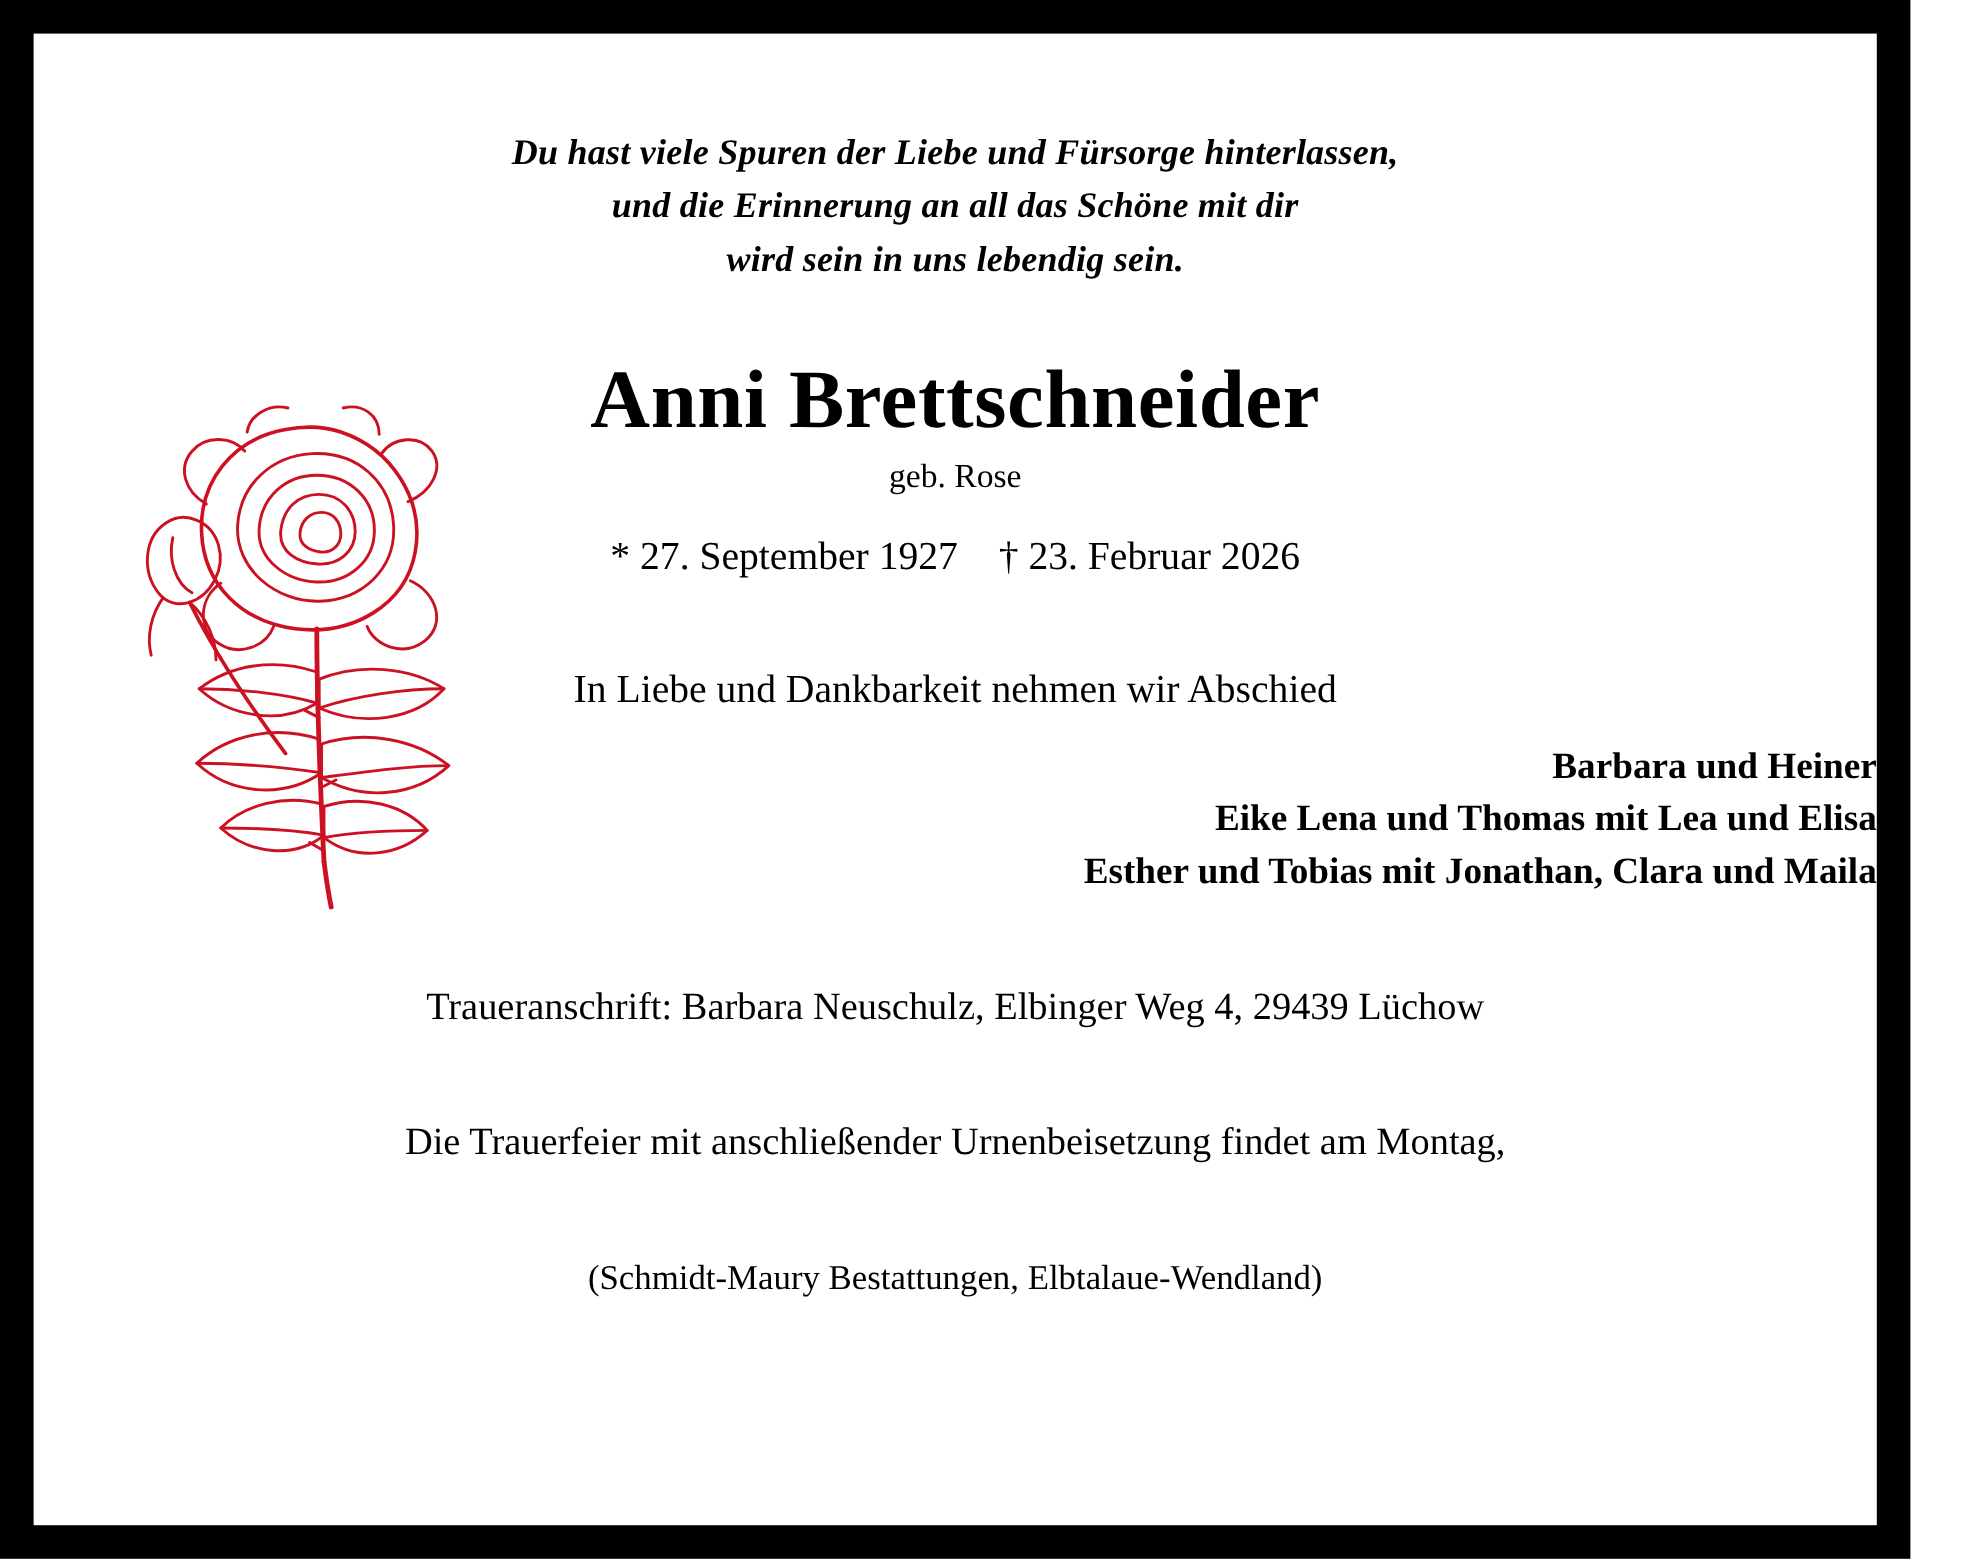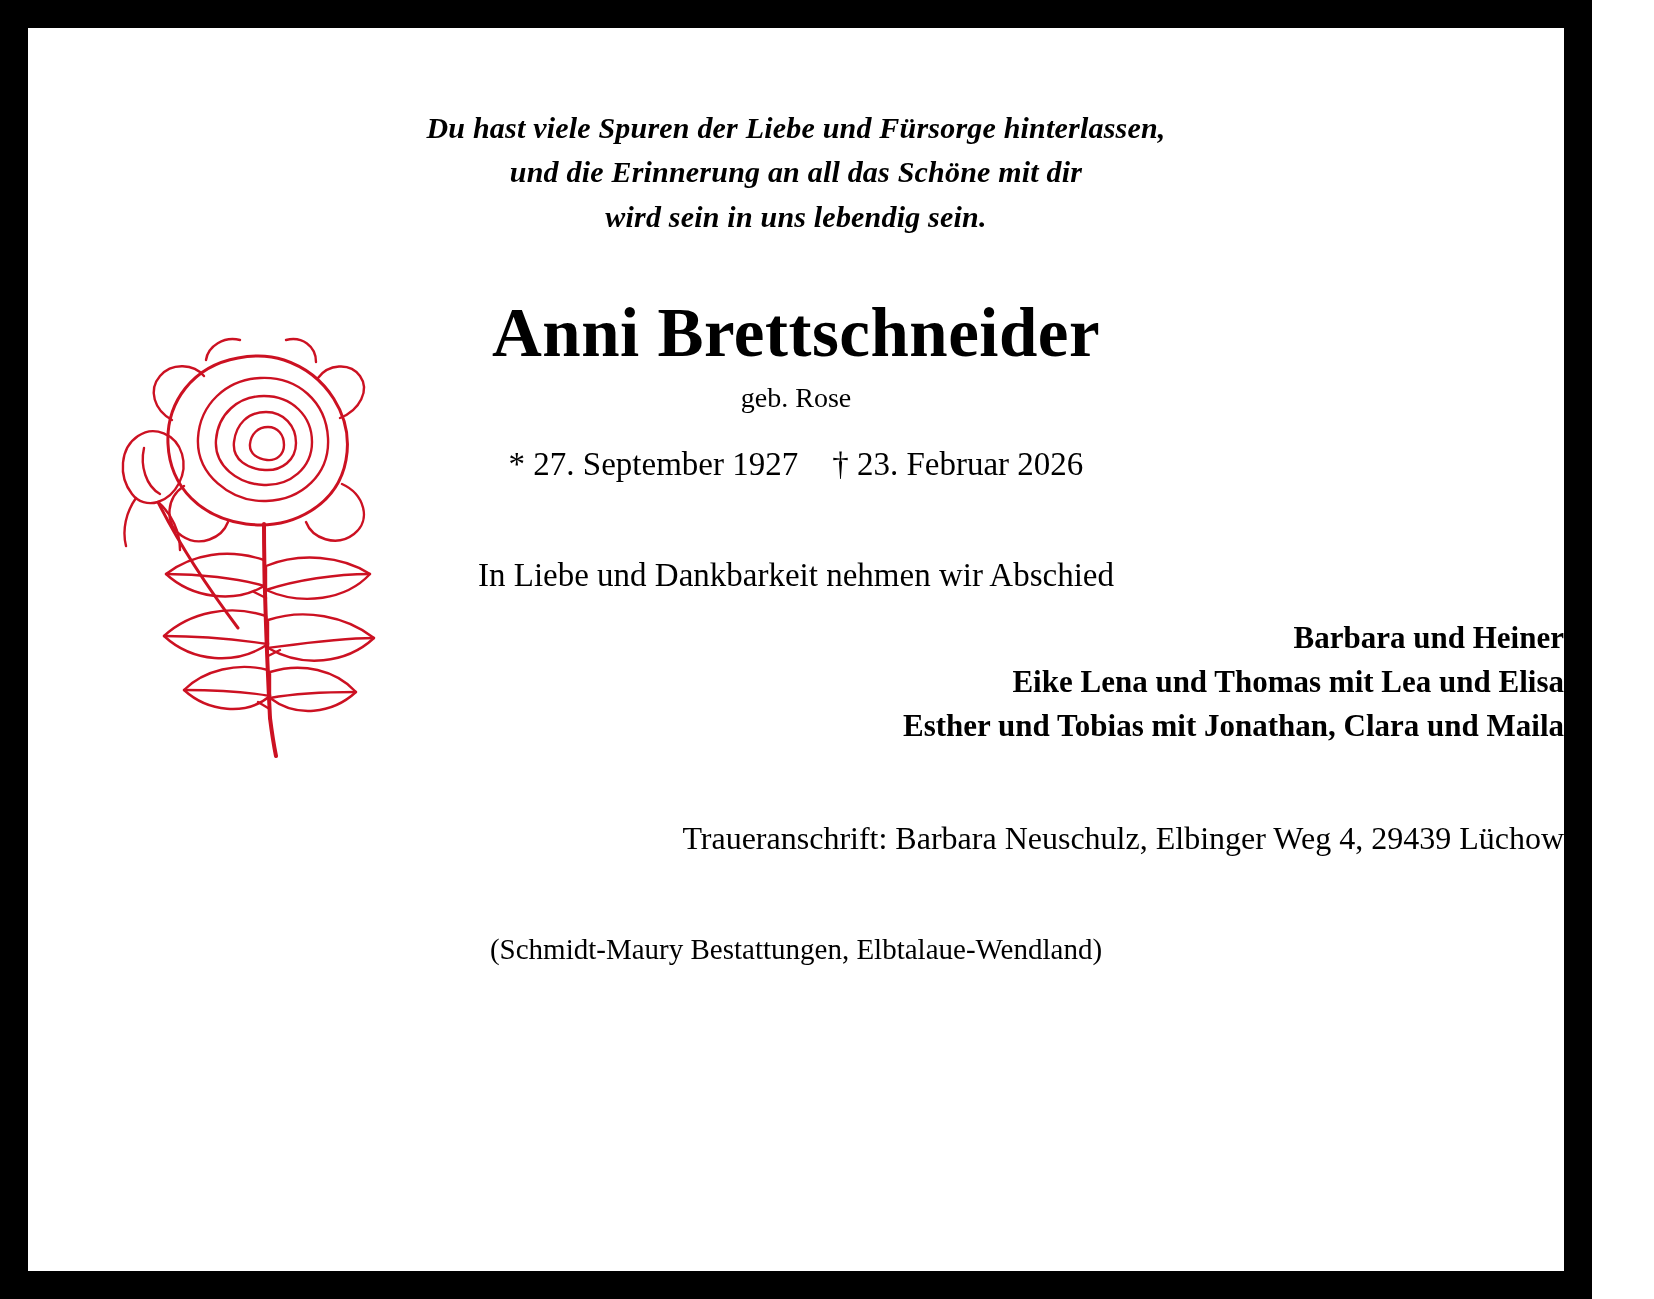--- a/index.html
+++ b/index.html
@@ -88,21 +88,21 @@
 
   .family {
     text-align: right;
     font-weight: bold;
     font-size: 31px;
     line-height: 1.42;
     margin-top: 22px;
   }
 
   .address {
-    text-align: right;
+    text-align: center;
     font-size: 32px;
     margin-top: 72px;
   }
 
   .ceremony {
     text-align: center;
     font-size: 32px;
     line-height: 1.38;
     margin-top: 72px;
   }
@@ -181,18 +181,19 @@
 
     <div class="family">
       <div>Barbara und Heiner</div>
       <div>Eike Lena und Thomas mit Lea und Elisa</div>
       <div>Esther und Tobias mit Jonathan, Clara und Maila</div>
     </div>
 
     <div class="address">Traueranschrift: Barbara Neuschulz, Elbinger Weg 4, 29439 Lüchow</div>
 
     <div class="ceremony">
+      <div>Die Trauerfeier mit anschließender Urnenbeisetzung findet am Montag,</div>
     </div>
 
     <div class="funeral-home">(Schmidt-Maury Bestattungen, Elbtalaue-Wendland)</div>
 
   </div>
 </div>
 
 </body></html>

